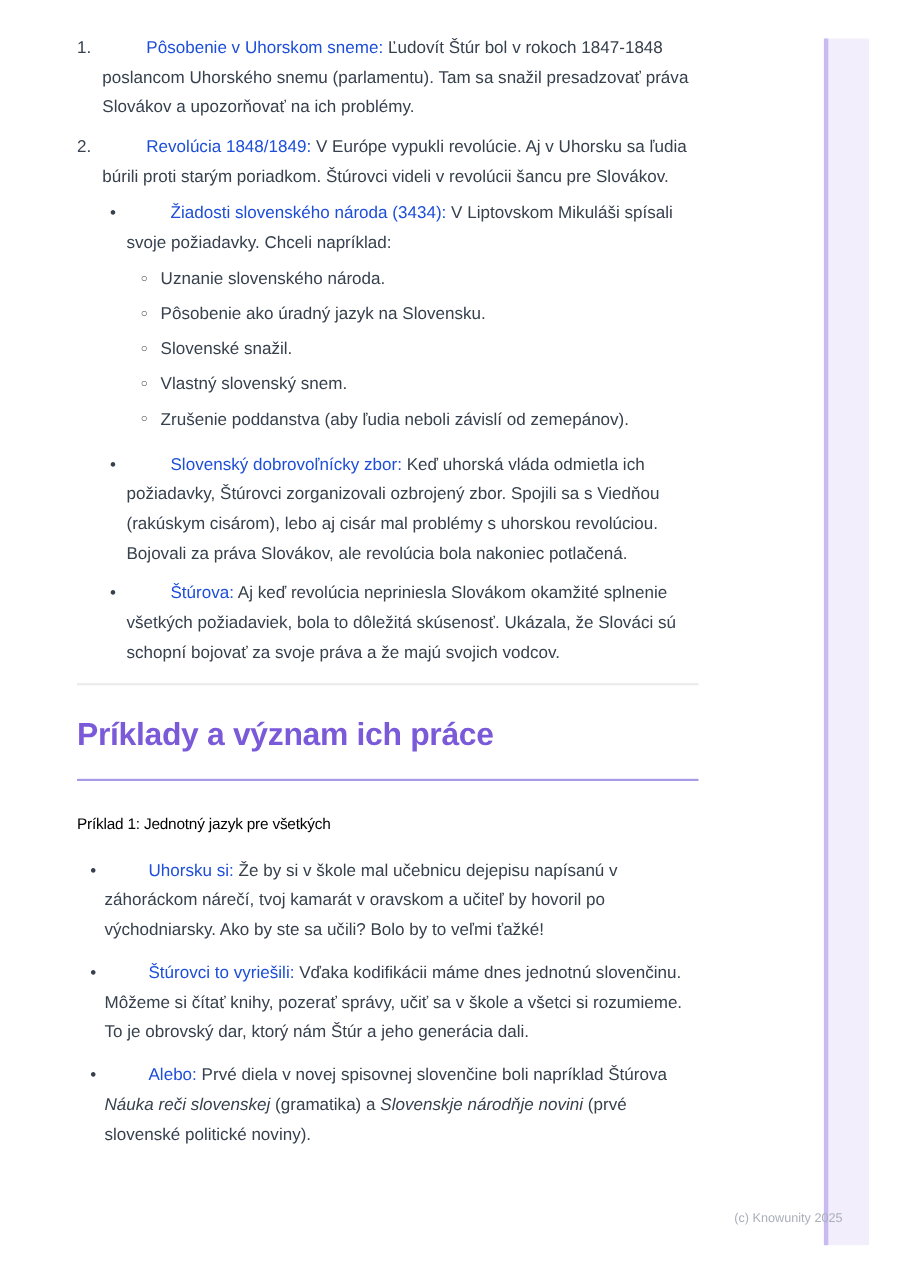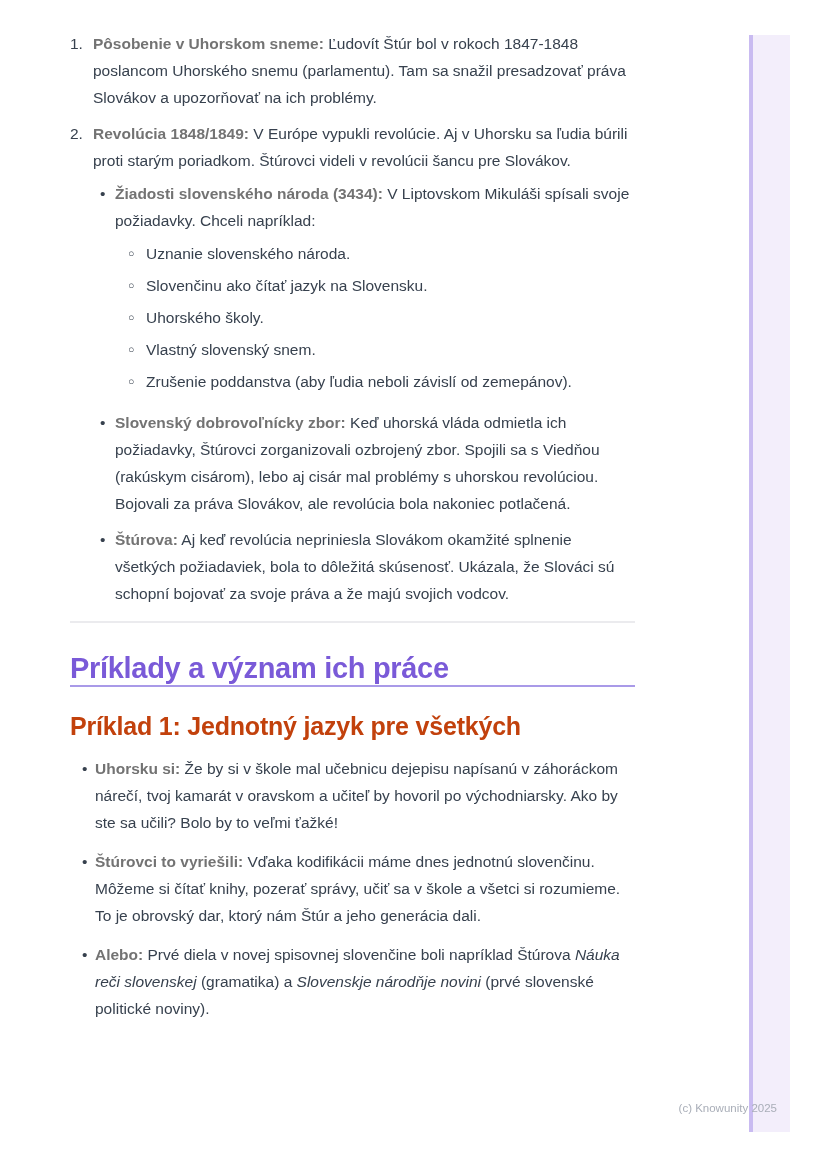--- a/index.html
+++ b/index.html
@@ -26,21 +26,21 @@
   .content {
     position: absolute;
     left: 70px;
     top: 0;
     width: 565px;
     padding-top: 30px;
     font-size: 15.5px;
     line-height: 27px;
     z-index: 2;
   }
-  strong, b { color: #737373; font-weight: 700; }
+  strong, b { color: #1d4ed8; font-weight: 400; margin-left: 40px; }
   
   .olist, .ulist { margin: 0; padding: 0; list-style: none; }
   .oli { display: flex; margin-bottom: 9px; }
   .oli-num { width: 23px; flex: none; }
   .oli-body { flex: 1; }
   .ulist.disc { padding-left: 7px; margin-top: 6px; }
   .ulist.disc > li { display: flex; margin-bottom: 9px; }
   .ulist.disc > li:last-child { margin-bottom: 0; }
   .marker-disc { width: 15px; flex: none; }
   .ulist.circle { padding-left: 13px; margin-top: 6px; margin-bottom: 2px; }
@@ -52,38 +52,38 @@
   .li-body { flex: 1; }
   
   .divider { border: none; border-top: 2px solid #ebebee; margin: 14px 0 0 0; }
   h1.section-title {
     margin: 28px 0 0 0;
     font-size: 29px;
     line-height: 34px;
     font-weight: 700;
     color: #7a5ad8;
     letter-spacing: -0.3px;
-    padding-bottom: 0;
+    padding-bottom: 23px;
     border-bottom: 2.5px solid #a99ae8;
   }
   h2.section-subtitle {
     margin: 26px 0 0 0;
-    font-size: 25px;
+    font-size: 14px;
     line-height: 26px;
-    font-weight: 700;
-    color: #c2410c;
+    font-weight: 400;
+    color: #000000;
     letter-spacing: -0.2px;
   }
   p.intro { margin: 20px 0 0 0; text-align: justify; }
   .italic { font-style: italic; }
   
   .footer {
     position: absolute;
     top: 1101px;
-    right: 51px;
+    right: 62px;
     font-size: 11.5px;
     line-height: 15px;
     color: #a9aeb8;
     z-index: 3;
   }
 </style>
 </head>
 <body>
 
 <div class="page">
@@ -106,25 +106,25 @@
               <span class="marker-disc">•</span>
               <div class="li-body">
                 <strong>Žiadosti slovenského národa (3434):</strong><span> V Liptovskom Mikuláši spísali svoje požiadavky. Chceli napríklad:</span>
                 <ul class="ulist circle">
                   <li>
                     <span class="marker-circle">○</span>
                     <div class="li-body">Uznanie slovenského národa.</div>
                   </li>
                   <li>
                     <span class="marker-circle">○</span>
-                    <div class="li-body">Slovenčinu ako čítať jazyk na Slovensku.</div>
+                    <div class="li-body">Pôsobenie ako úradný jazyk na Slovensku.</div>
                   </li>
                   <li>
                     <span class="marker-circle">○</span>
-                    <div class="li-body">Uhorského školy.</div>
+                    <div class="li-body">Slovenské snažil.</div>
                   </li>
                   <li>
                     <span class="marker-circle">○</span>
                     <div class="li-body">Vlastný slovenský snem.</div>
                   </li>
                   <li>
                     <span class="marker-circle">○</span>
                     <div class="li-body">Zrušenie poddanstva (aby ľudia neboli závislí od zemepánov).</div>
                   </li>
                 </ul>

